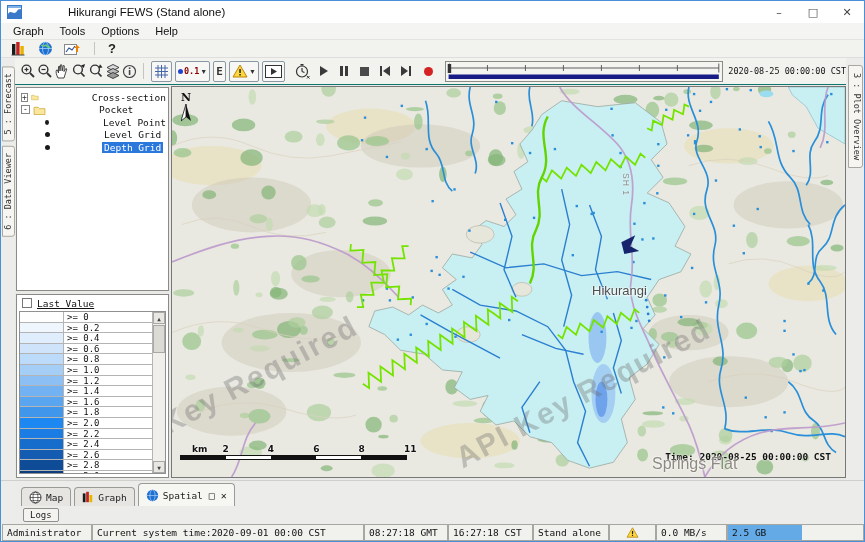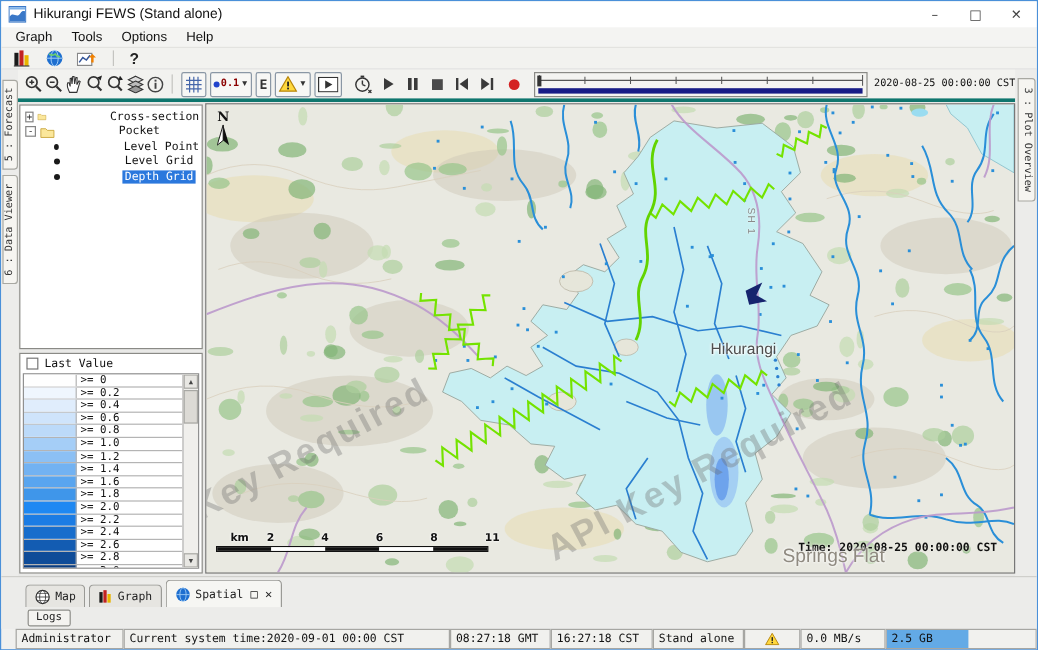--- a/index.html
+++ b/index.html
@@ -5,21 +5,21 @@
   * { margin:0; padding:0; box-sizing:border-box; }
   html,body { background:#888; }
   .window{
     position:relative; width:865px; height:542px; margin:0 auto;
     background:#f0f0ee; border:1px solid #4a90d9; overflow:hidden;
     font-family:"Liberation Sans",sans-serif; color:#222;
     -webkit-user-select:none; user-select:none;
   }
   
   .titlebar{ position:absolute; left:0; top:0; right:0; height:22px; background:#fff;
-    display:flex; align-items:center; padding-left:6px; }
+    display:flex; align-items:center; padding-left:6px;gap:40px; }
   .app-icon{ width:15px; height:14px; margin-right:6px; }
   .title-text{ font-size:11.5px; color:#111; }
   .win-controls{ margin-left:auto; display:flex; height:100%; }
   .win-btn{ width:34px; height:100%; display:flex; align-items:center; justify-content:center;
     font-size:11px; color:#444; font-family:"DejaVu Sans",sans-serif; }
   
   .menubar{ position:absolute; left:0; top:22px; right:0; height:17px; background:#f4f4f2;
     display:flex; align-items:center; padding-left:4px; border-bottom:1px solid #e3e3e0;}
   .menu-item{ font-size:11px; padding:1px 8px; color:#111; }
   
@@ -34,21 +34,21 @@
   .vtab{ writing-mode:vertical-rl; transform:rotate(180deg);
     font-family:"DejaVu Sans Mono",monospace; font-size:8.5px; color:#333;
     background:#f6f5f1; border:1px solid #a8a8a2; border-radius:3px 0 0 3px;
     padding:6px 0; width:13px; text-align:center;}
   .vtab-r{ writing-mode:vertical-rl; transform:none;
     font-family:"DejaVu Sans Mono",monospace; font-size:8.5px; color:#333;
     background:#f6f5f1; border:1px solid #a8a8a2; border-radius:0 3px 3px 0;
     padding:7px 0; width:15px; text-align:center;}
   .center-col{ flex:1; display:flex; flex-direction:column; min-width:0;}
   
-  .toolbar2{ height:27px; background:#f2f2ef; border-bottom:3px solid #0f766e;
+  .toolbar2{ height:27px; background:#f2f2ef; border-bottom:1px solid #0f766e;
     display:flex; align-items:center; padding-left:5px; gap:1px; }
   .icon-btn{ width:18px; height:21px; display:flex; align-items:center; justify-content:center; }
   .boxed-btn{ height:21px; border:1px solid #8a97a5; background:#f7f7f5; border-radius:2px;
     display:flex; align-items:center; justify-content:center; padding:0 2px; margin:0 1px;}
   .tb2-sep{ width:1px; height:16px; background:#c4c4c0; margin:0 5px;}
   .caret{ font-size:7px; color:#333; margin-left:1px;}
   .interval-txt{ font-family:"DejaVu Sans Mono",monospace; font-size:8.5px; color:#8b0000; font-weight:bold;}
   .dot-blue{ width:5px; height:5px; border-radius:50%; background:#2244cc; margin-right:1px;}
   .profile-glyph{ font-family:"DejaVu Sans Mono",monospace; font-size:11px; font-weight:bold; color:#333;}
   
@@ -71,21 +71,21 @@
   .tree-expander{ width:9px; height:9px; border:1px solid #848484; background:#fff; font-size:8px;
     line-height:7px; text-align:center; margin:0 3px 0 4px; color:#333;}
   .tree-folder{ width:13px; height:10px; margin-right:3px;}
   .tree-bullet{ width:5px; height:5px; border-radius:50%; background:#1a1a1a; margin:0 4px 0 28px;}
   .tree-label{ padding:0 2px; color:#111;margin-left:48px;}
   .tree-row.selected .tree-label{ background:#2b78dd; color:#fff;}
   .legend-panel{ flex:1; background:#fff; border:1px solid #8a8a86; margin-top:3px; overflow:hidden;
     font-family:"DejaVu Sans Mono",monospace;}
   .legend-header{ height:16px; display:flex; align-items:center; padding-left:5px; gap:5px;}
   .legend-checkbox{ width:10px; height:10px; border:1px solid #777; background:#fff;}
-  .legend-header-label{ font-size:9.5px; color:#111;}
+  .legend-header-label{ font-size:9.5px; color:#111;text-decoration:underline;}
   .legend-table{ position:relative; margin:0 2px; border:1px solid #909090; height:calc(100% - 19px); overflow:hidden;}
   .legend-rows{ margin-right:13px;}
   .legend-row{ height:10.6px; display:flex; border-bottom:1px solid #b4b4b4;}
   .legend-swatch{ width:44px; border-right:1px solid #b4b4b4;}
   .legend-label{ flex:1; font-size:9px; color:#111; padding-left:3px; line-height:10px;}
   .legend-scrollbar{ position:absolute; right:0; top:0; bottom:0; width:13px; background:#f0efec; border-left:1px solid #b4b4b4;}
   .scroll-btn{ height:12px; display:flex; align-items:center; justify-content:center; font-size:6px;
     color:#444; border:1px solid #a8a8a4; background:#e8e7e3;}
   .scroll-btn.down{ position:absolute; bottom:0; left:0; right:0;}
   .scroll-btn.up{ position:absolute; top:0; left:0; right:0;}
@@ -118,21 +118,21 @@
   .btab{ height:19px; display:flex; align-items:center; gap:4px; padding:0 7px;
     border:1px solid #9a9a96; border-bottom:none; border-radius:4px 4px 0 0; background:#e6e5e1;
     font-family:"DejaVu Sans Mono",monospace; font-size:9.5px; color:#222;}
   .btab.active{ height:23px; background:#f6f6f3; }
   .btab .tab-ctl{ font-size:10px; font-weight:bold; color:#222; margin-left:2px;}
   
   .logs-row{ position:absolute; left:0; right:0; bottom:17px; height:18px; background:#ececea; display:flex; align-items:center; padding-left:22px;}
   .logs-btn{ height:14px; padding:0 6px; border:1px solid #8f8f8b; border-radius:2px; background:#f4f3f0;
     font-family:"DejaVu Sans Mono",monospace; font-size:9px; color:#222; display:flex; align-items:center;}
   
-  .statusbar{ position:absolute; left:12px; right:0; bottom:0; height:17px; background:#ececea;
+  .statusbar{ position:absolute; left:1px; right:0; bottom:0; height:17px; background:#ececea;
     display:flex; font-family:"DejaVu Sans Mono",monospace; font-size:9.5px; color:#111;}
   .sb-cell{ border:1px solid #a6a6a2; background:#f1f1ee; display:flex; align-items:center;
     padding:0 4px; white-space:nowrap; overflow:hidden; position:relative;}
   .sb-mem-fill{ position:absolute; left:0; top:0; bottom:0; width:55%; background:#63aae6;}
   .sb-mem-text{ position:relative; }
 </style>
 </head>
 <body>
 
 <div class="window">

